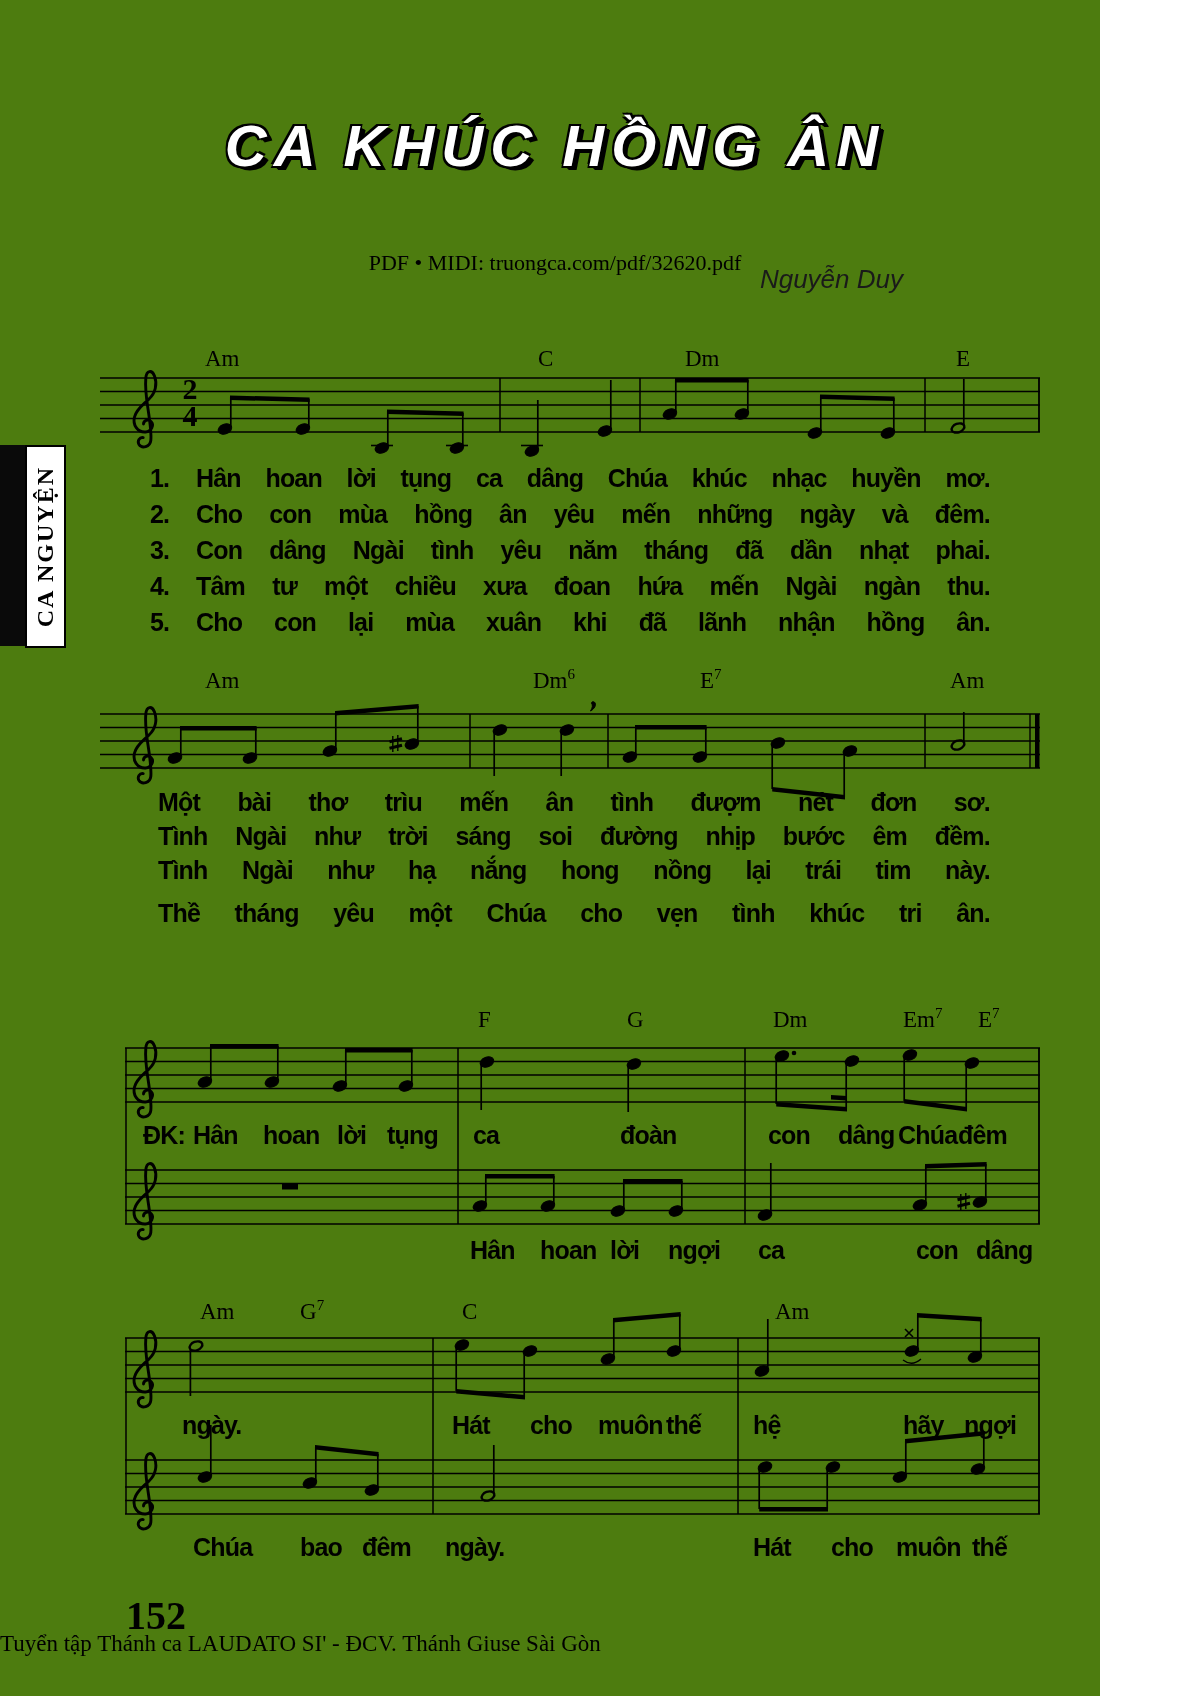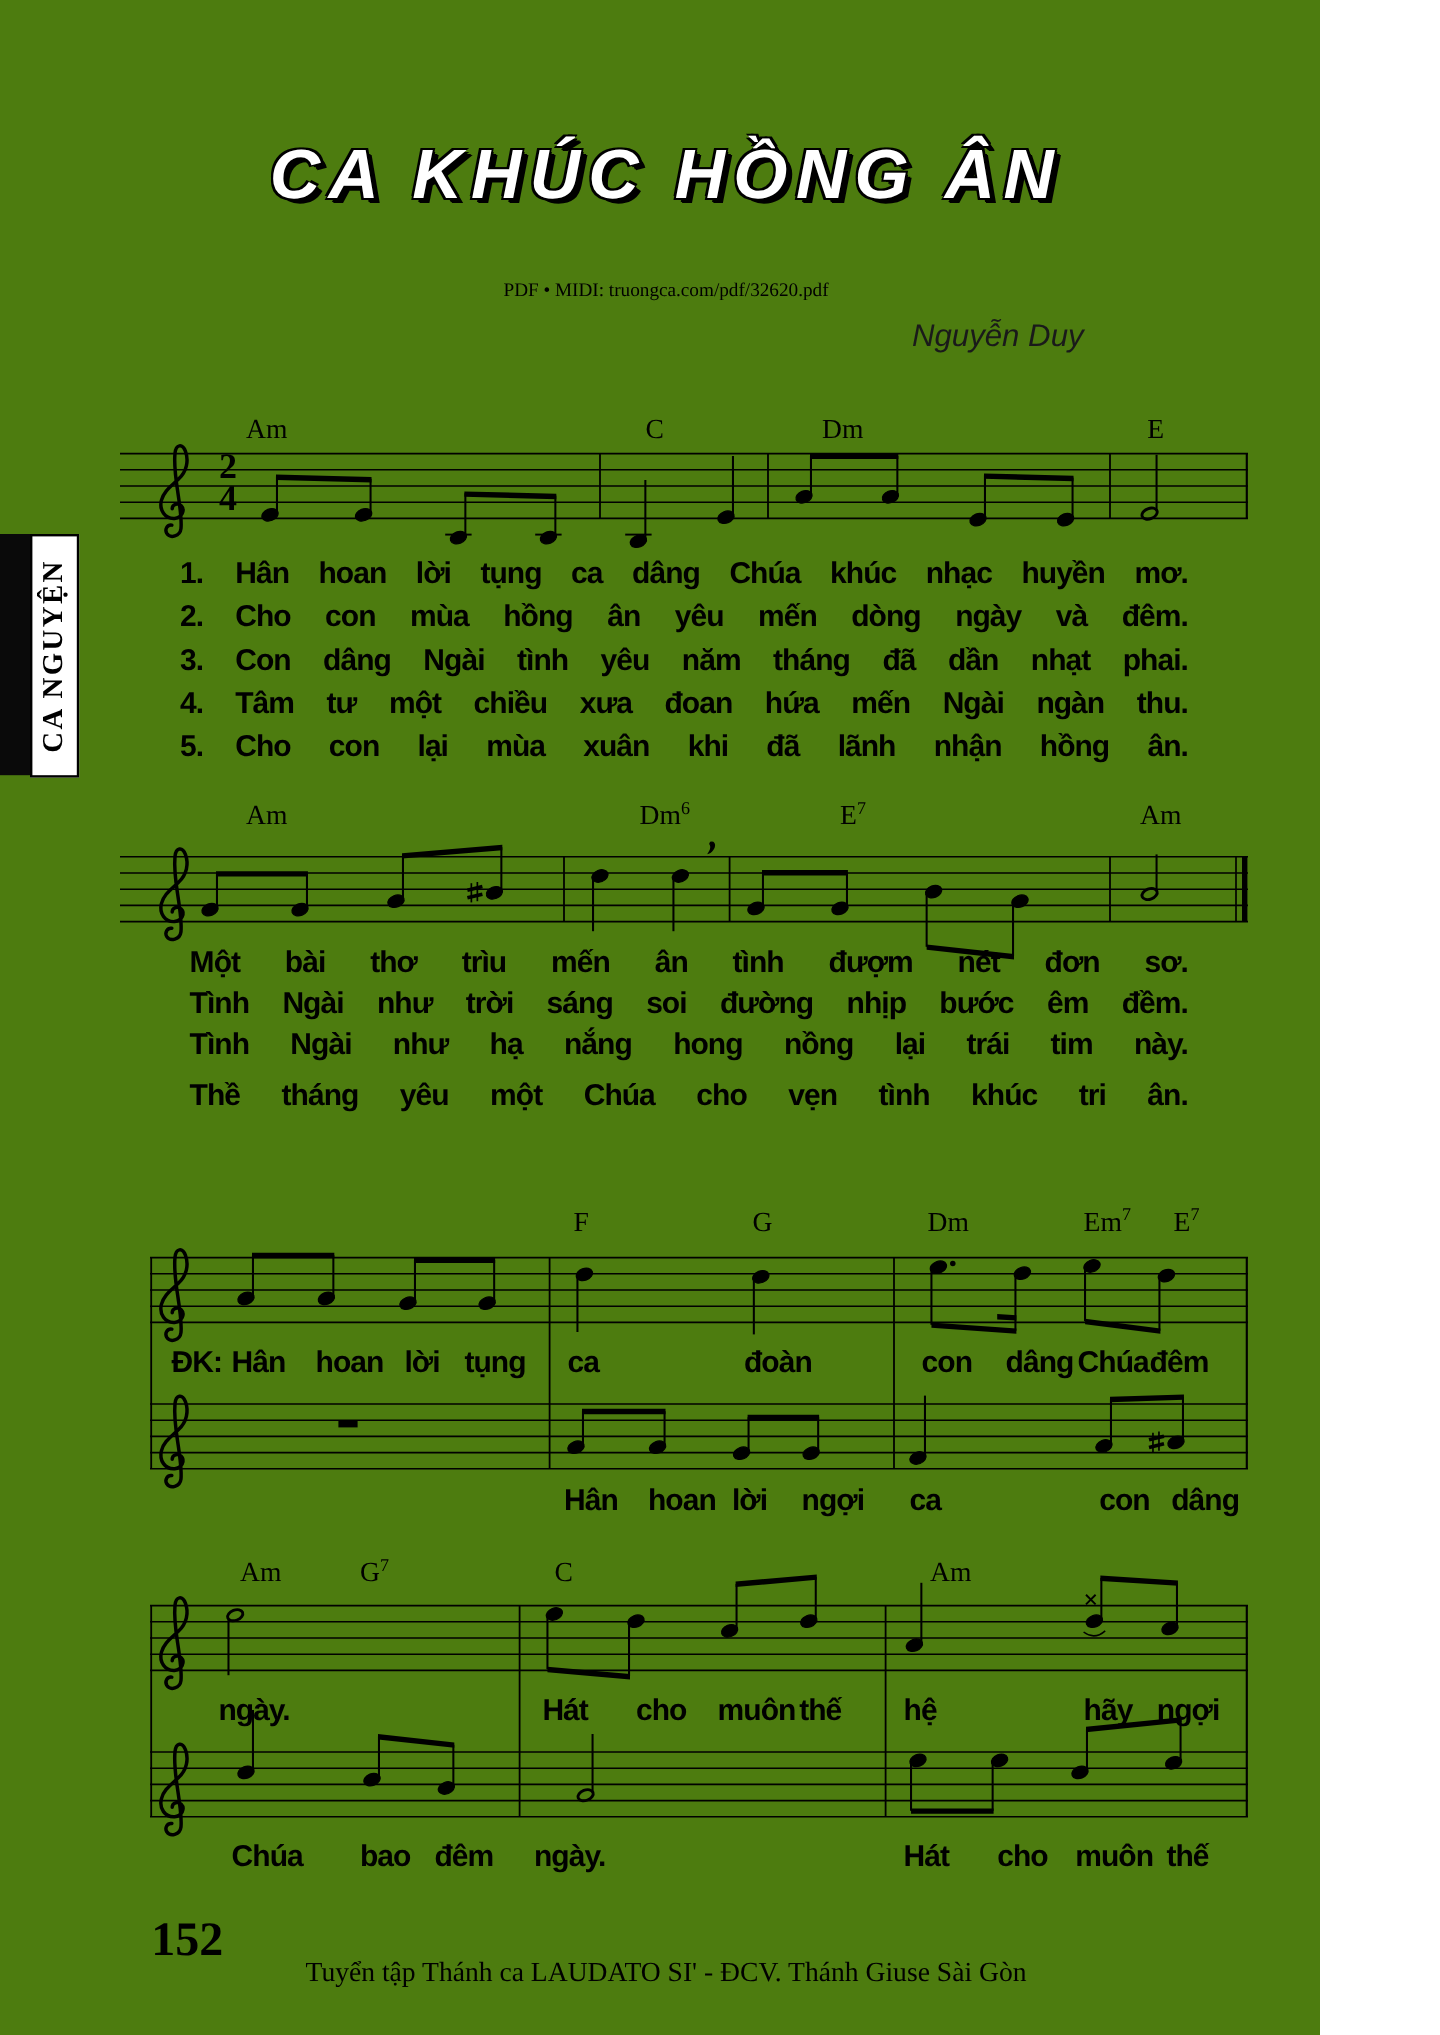--- a/index.html
+++ b/index.html
@@ -4,22 +4,22 @@
 <style>
   html,body{margin:0;padding:0;background:#fff;}
   .page{position:relative;width:1100px;height:1696px;background:#4d7c0f;overflow:hidden;
         font-family:"Liberation Serif",serif;color:#000;}
   svg.notation{position:absolute;left:0;top:0;z-index:1;}
   .title{position:absolute;z-index:2;left:0;top:112px;width:1110px;margin:0;text-align:center;
          font-family:"Liberation Sans",sans-serif;font-style:italic;font-weight:bold;
          font-size:58px;letter-spacing:7px;color:#fff;
          text-shadow:-2px -2px 0 #000,2px -2px 0 #000,-2px 2px 0 #000,2px 2px 0 #000,
                      4px 3px 0 #000,5px 4px 0 #000;}
-  .subtitle{position:absolute;z-index:2;left:0;top:234px;width:1110px;text-align:center;
-            font-size:16px;font-family:"Liberation Serif",serif;}
+  .subtitle{position:absolute;z-index:2;left:0;top:250px;width:1110px;text-align:center;
+            font-size:22px;font-family:"Liberation Serif",serif;}
   .author{position:absolute;z-index:2;top:264px;right:197px;font-family:"Liberation Sans",sans-serif;
           font-style:italic;font-size:26px;color:#1a1a1a;}
   .side-black{position:absolute;z-index:2;left:0;top:445px;width:25px;height:201px;background:#0a0a0a;}
   .side-box{position:absolute;z-index:2;left:25px;top:445px;width:37px;height:199px;background:#fff;
             border:2px solid #000;display:flex;align-items:center;justify-content:center;}
   .side-label{writing-mode:vertical-rl;transform:rotate(180deg);font-family:"Liberation Serif",serif;
               font-weight:bold;font-size:24px;letter-spacing:2px;white-space:nowrap;}
   .timesig{position:absolute;z-index:2;left:176px;top:375px;width:28px;text-align:center;
            font-family:"Liberation Serif",serif;font-weight:bold;font-size:30px;line-height:27px;}
   .timesig span{display:block;}
@@ -28,21 +28,21 @@
   .lyric,.vnum{font-family:"Liberation Sans",sans-serif;font-weight:bold;font-size:25px;
                letter-spacing:-0.8px;white-space:nowrap;}
   .verse-row{position:absolute;z-index:2;left:150px;width:840px;display:flex;}
   .verse-row .vnum{flex:none;width:46px;}
   .verse-row .words{flex:1;display:flex;justify-content:space-between;}
   .verse2-row{position:absolute;z-index:2;left:158px;width:832px;display:flex;}
   .verse2-row .words{flex:1;display:flex;justify-content:space-between;}
   .abs-word{position:absolute;z-index:2;}
   .pagenum{position:absolute;z-index:2;left:126px;top:1592px;font-family:"Liberation Serif",serif;
            font-weight:bold;font-size:40px;}
-  .footer{position:absolute;z-index:2;left:0;top:1631px;width:1110px;text-align:center;
+  .footer{position:absolute;z-index:2;left:0;top:1631px;width:1110px;text-align:left;
           font-family:"Liberation Serif",serif;font-size:23px;}
 </style>
 </head>
 <body>
 
 <div class="page">
 
 <svg class="notation" width="1200" height="1696" viewBox="0 0 1200 1696" xmlns="http://www.w3.org/2000/svg">
   <defs>
     <path id="clef" d="M13.5 46 C13.5 42.5 18 40.5 21 43.5 C24.5 47 21.5 53.5 15.5 54
@@ -353,21 +353,21 @@
 <div class="verse-row" style="top:500px">
   <span class="vnum">2.</span>
   <div class="words">
         <span class="lyric">Cho</span>
         <span class="lyric">con</span>
         <span class="lyric">mùa</span>
         <span class="lyric">hồng</span>
         <span class="lyric">ân</span>
         <span class="lyric">yêu</span>
         <span class="lyric">mến</span>
-        <span class="lyric">dòng</span>
+        <span class="lyric">những</span>
         <span class="lyric">ngày</span>
         <span class="lyric">và</span>
         <span class="lyric">đêm.</span>
       </div>
 </div>
 <div class="verse-row" style="top:536px">
   <span class="vnum">3.</span>
   <div class="words">
         <span class="lyric">Con</span>
         <span class="lyric">dâng</span>

